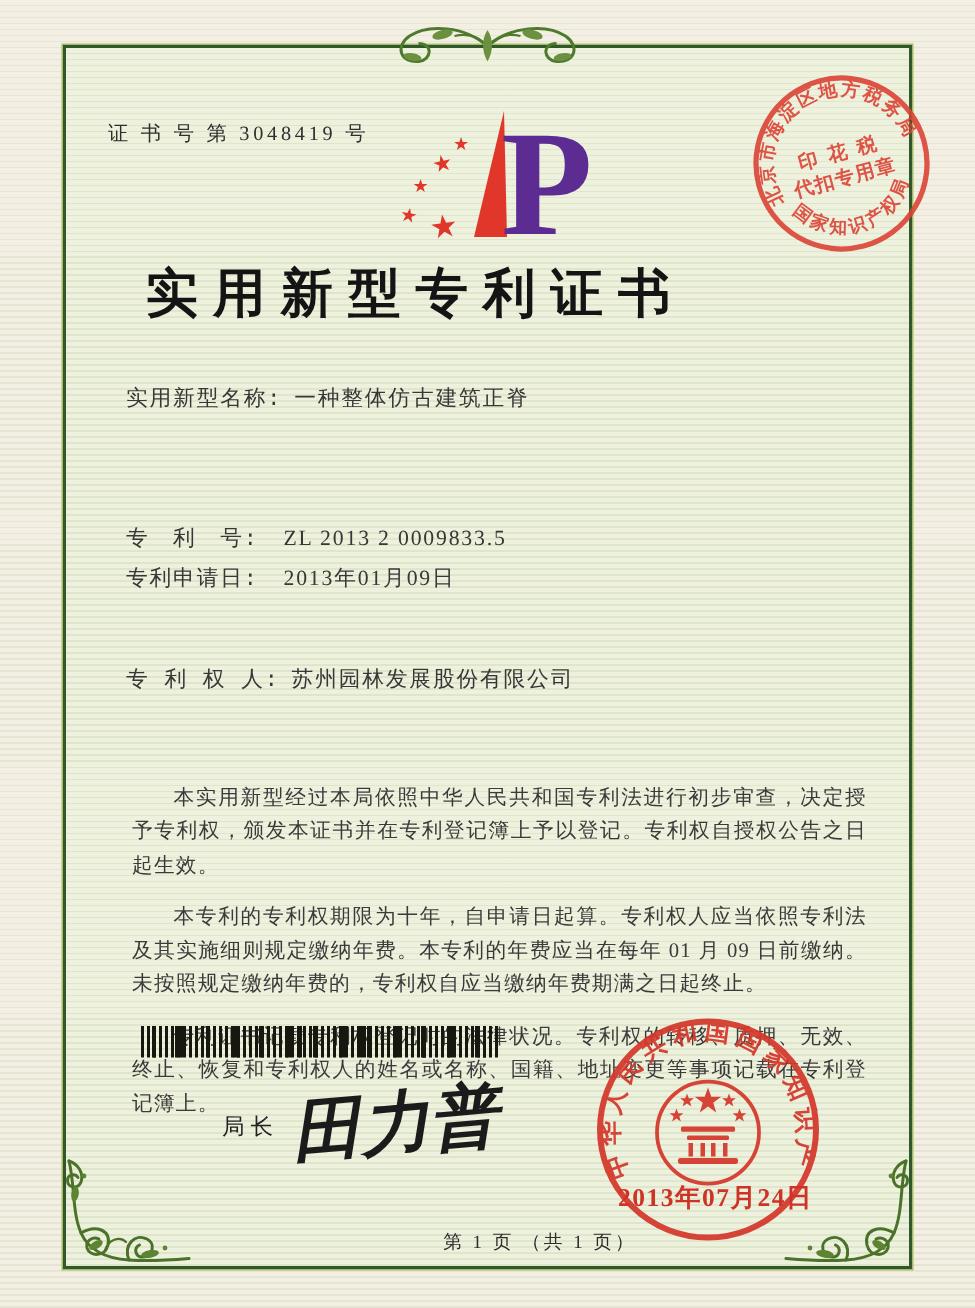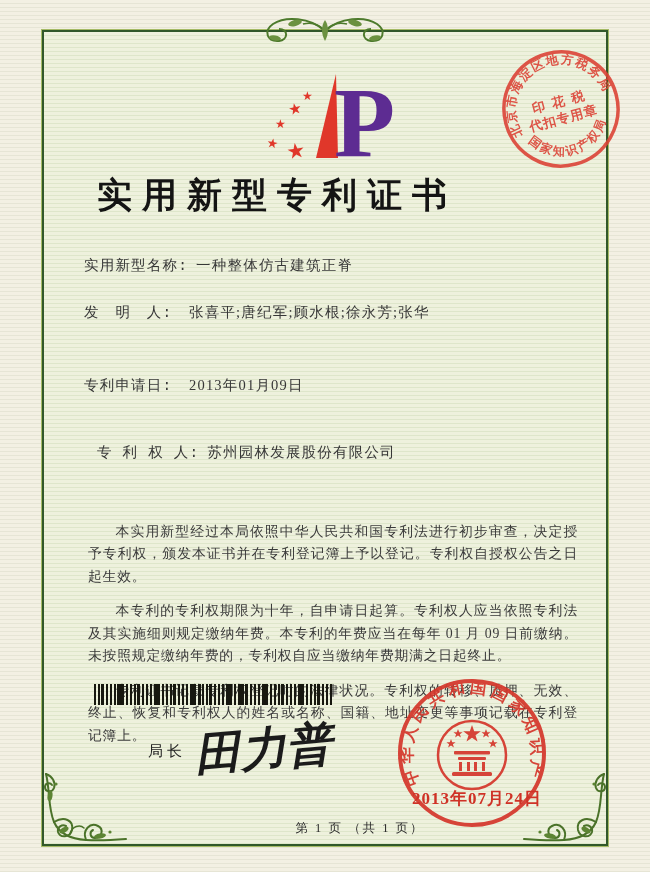--- a/index.html
+++ b/index.html
@@ -84,20 +84,21 @@
       <path d="M6 18 c 6 2 10 8 8 14 c -2 5 -9 4 -9 -1 c 0 -4 5 -5 7 -2"></path>
     </g>
     <g fill="#5c8433">
       <ellipse cx="24" cy="74" rx="5" ry="2.5" transform="rotate(-30 24 74)"></ellipse>
       <ellipse cx="60" cy="80" rx="6" ry="2.5" transform="rotate(-10 60 80)"></ellipse>
       <circle cx="70" cy="76" r="1.6"></circle>
         <circle cx="16" cy="28" r="1.6"></circle>
     </g>
   </svg>
 
+  <div class="abs cert-no">证 书 号 第 3048419 号</div>
 
   <svg class="abs" style="left:262px;top:56px;" width="140" height="110" viewBox="0 0 140 110">
     <g fill="#e0372a">
       <text x="40" y="44" font-size="12">★</text>
       <text x="26" y="58" font-size="15" transform="rotate(-12 33 52)">★</text>
       <text x="13" y="72" font-size="12">★</text>
       <text x="5" y="92" font-size="13" transform="rotate(10 11 86)">★</text>
       <text x="24" y="102" font-size="21" transform="rotate(-8 34 92)">★</text>
       <polygon points="74,18 54,102 76,102"></polygon>
     </g>
@@ -120,27 +121,27 @@
       <text x="0" y="-3" text-anchor="middle" font-size="13" font-weight="bold" letter-spacing="2">印 花 税</text>
       <text x="0" y="14" text-anchor="middle" font-size="13" font-weight="bold" letter-spacing="1">代扣专用章</text>
     </g>
   </svg>
 
   <div class="abs title">实用新型专利证书</div>
 
   <div class="abs field" style="top:256px;">
     <span class="lbl">实用新型名称:</span><span>一种整体仿古建筑正脊</span>
   </div>
-  <div class="abs field" style="top:303px;">
-    <span class="lbl">发　明　人:</span><span>张喜平;唐纪军;顾水根;徐永芳;张华</span>
+  <div class="abs field" style="top:349px;">
+    <span class="lbl">专　利　号:</span><span>ZL 2013 2 0009833.5</span>
   </div>
   <div class="abs field" style="top:376px;">
     <span class="lbl">专利申请日:</span><span>2013年01月09日</span>
   </div>
-  <div class="abs field" style="top:443px;margin-left:13px;">
+  <div class="abs field" style="top:443px;">
     <span class="lbl">专 利 权 人:</span><span>苏州园林发展股份有限公司</span>
   </div>
 
   <div class="abs body-text">
     <p>本实用新型经过本局依照中华人民共和国专利法进行初步审查，决定授予专利权，颁发本证书并在专利登记簿上予以登记。专利权自授权公告之日起生效。</p>
     <p>本专利的专利权期限为十年，自申请日起算。专利权人应当依照专利法及其实施细则规定缴纳年费。本专利的年费应当在每年 01 月 09 日前缴纳。未按照规定缴纳年费的，专利权自应当缴纳年费期满之日起终止。</p>
     <p>专利证书记载专利权登记时的法律状况。专利权的转移、质押、无效、终止、恢复和专利权人的姓名或名称、国籍、地址变更等事项记载在专利登记簿上。</p>
   </div>
 
   <div class="abs barcode"></div>

